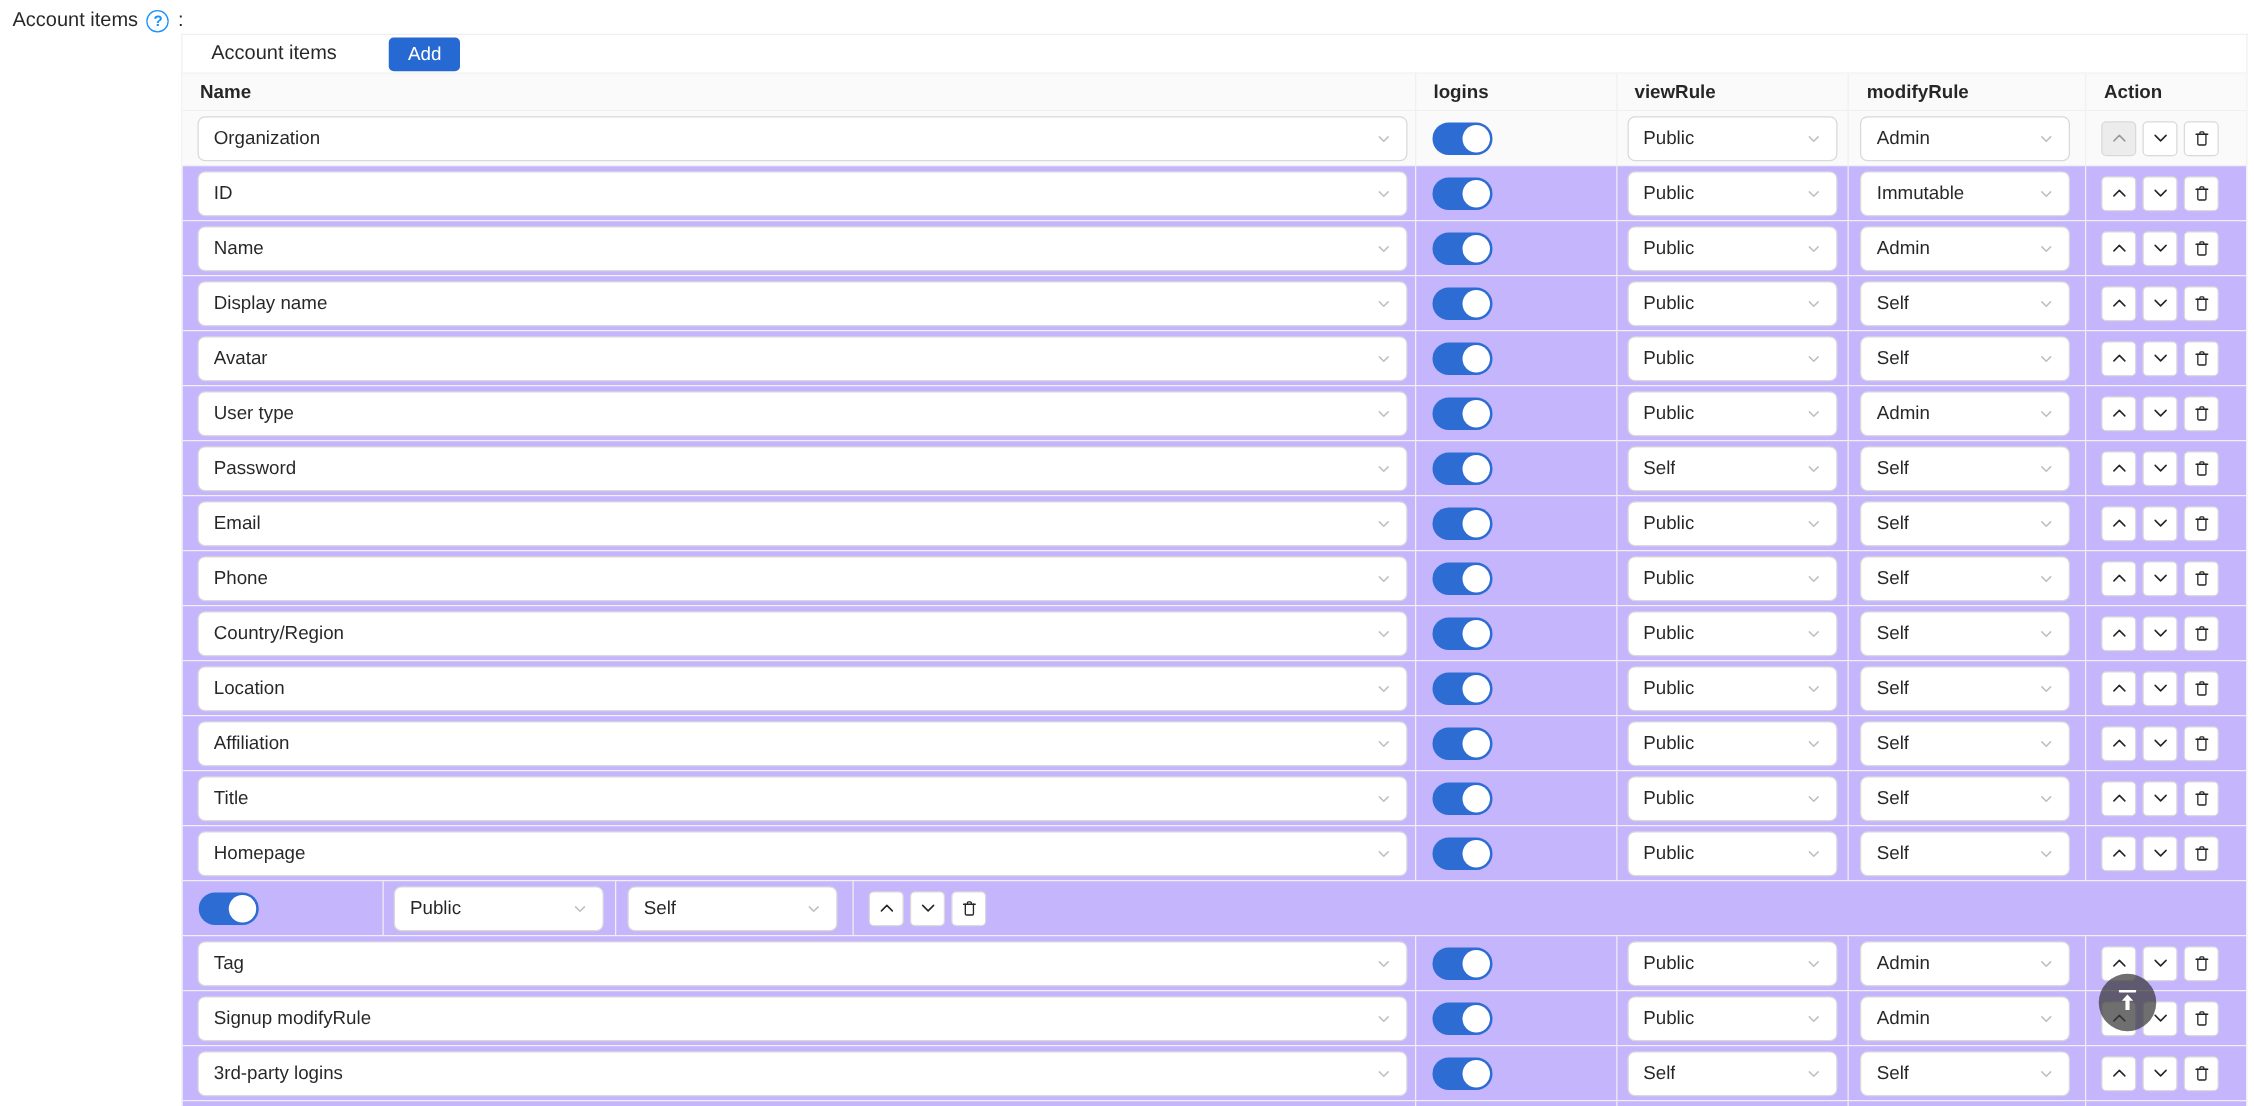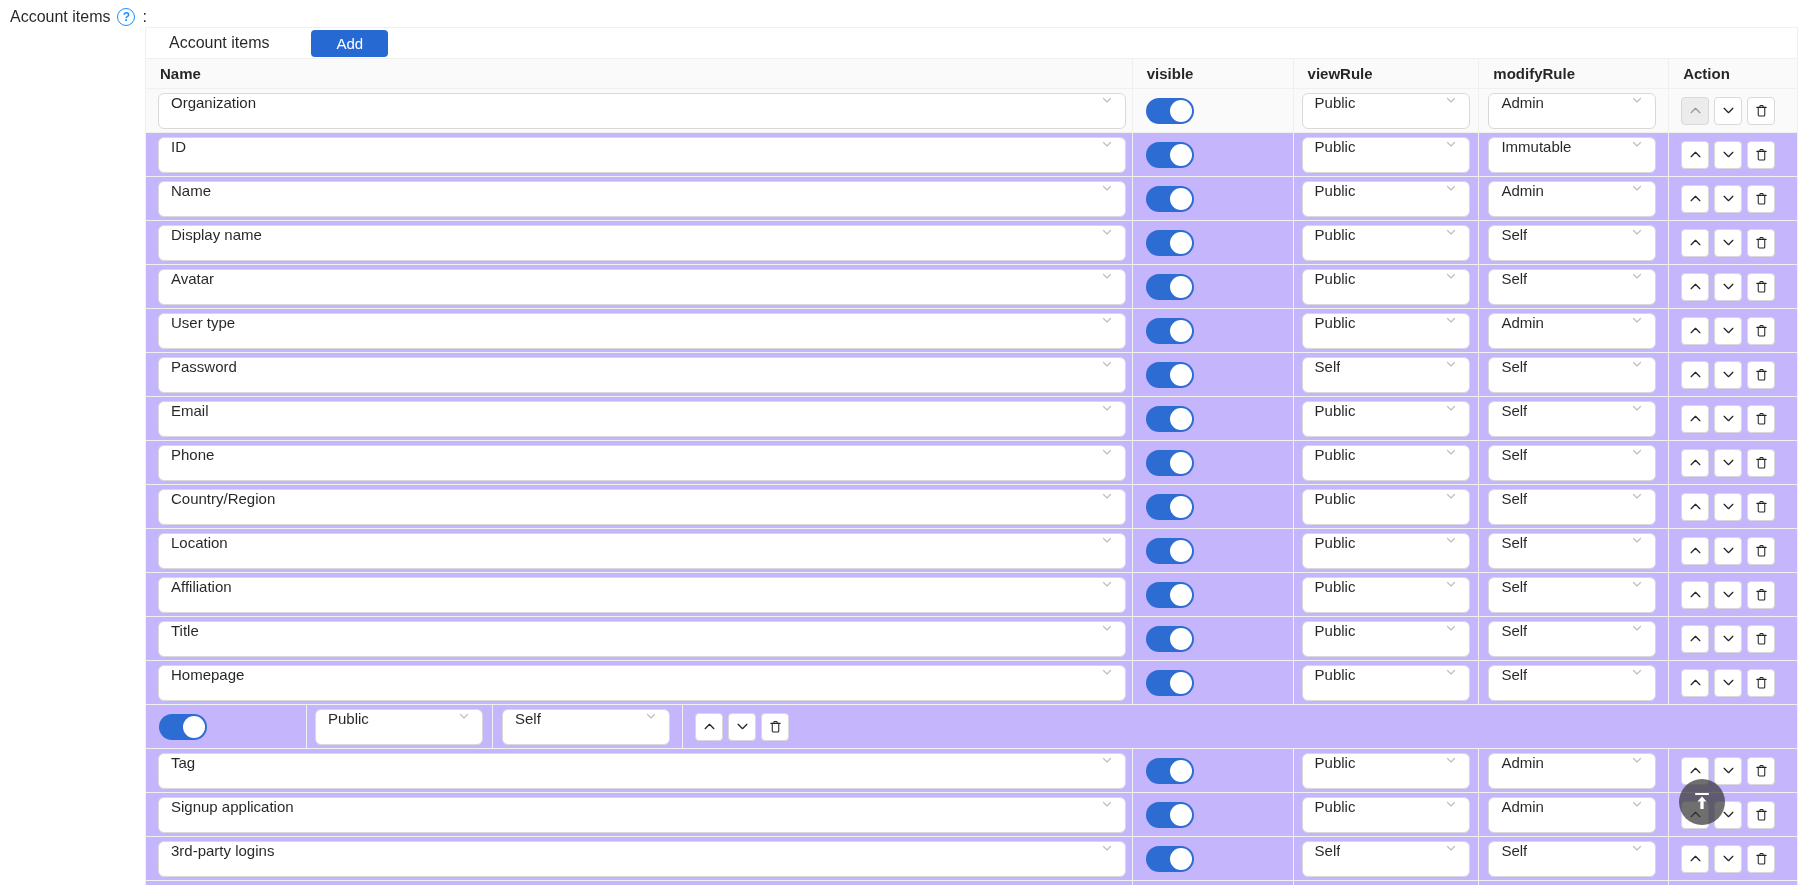--- a/index.html
+++ b/index.html
@@ -26,21 +26,21 @@
     display:inline-flex;align-items:center;justify-content:center;cursor:pointer;
   }
   
   .panel{
     position:absolute;left:145px;top:27px;width:1653px;height:880px;
     border:1px solid var(--border);border-bottom:none;background:#fff;overflow:hidden;
   }
   .panel-title{height:31px;display:flex;align-items:center;padding-left:23px;border-bottom:1px solid var(--border);}
   .panel-title .title-text{font-size:16px;}
   .add-btn{
-    margin-left:42px;height:27px;padding:0 25px;border:none;border-radius:4px;
+    margin-left:42px;height:27px;padding:0 15px;border:none;border-radius:4px;
     background:var(--primary-blue);color:#fff;font-size:15px;line-height:27px;cursor:pointer;
     font-family:"Liberation Sans", sans-serif;
   }
   
   .thead{height:30px;display:flex;background:var(--header-bg);border-bottom:1px solid var(--border);font-weight:700;font-size:15px;align-items:center;}
   .th{height:100%;display:flex;align-items:center;padding-left:14px;border-right:1px solid var(--border);}
   .th:last-child{border-right:none}
   .w-name{width:988px}.w-visible{width:161px}.w-view{width:186px}.w-modify{width:190px}.w-action{width:128px}
   
   .row{height:44px;display:flex;align-items:center;border-bottom:1px solid var(--border);background:#c4b5fd;}
@@ -48,21 +48,21 @@
   .cell{height:100%;display:flex;align-items:center;border-right:1px solid var(--border);}
   .cell:last-child{border-right:none}
   .cell.name{padding:0 6px 0 12px;}
   .cell.visible{padding-left:13px;}
   .cell.view{padding-left:8px;}
   .cell.modify{padding-left:9px;}
   .cell.action{padding-left:12px;gap:5px;}
   
   .select{
     height:36px;border:1px solid var(--control-border);border-radius:6px;background:#fff;
-    display:flex;justify-content:space-between;padding:0 12px;cursor:pointer;
+    display:flex;align-items:center;justify-content:space-between;padding:0 12px;cursor:pointer;
     min-width:0;
   }
   .cell.name .select{flex:1}
   .cell.view .select,.cell.modify .select{width:168px}
   .select .sel-text{white-space:nowrap;overflow:hidden;}
   .select .chev{display:flex;color:#bfbfbf;}
   
   .toggle{width:48px;height:26px;border-radius:13px;background:rgba(0,0,0,0.25);position:relative;cursor:pointer;flex:none;}
   .toggle.on{background:var(--toggle-on);}
   .toggle .knob{position:absolute;right:2px;top:2px;width:22px;height:22px;border-radius:50%;background:#fff;}
@@ -89,21 +89,21 @@
 </div>
 
 <div class="panel">
   <div class="panel-title">
     <span class="title-text">Account items</span>
     <button class="add-btn">Add</button>
   </div>
 
   <div class="thead">
     <div class="th w-name">Name</div>
-    <div class="th w-visible">visible</div>
+    <div class="th w-visible">logins</div>
     <div class="th w-view">viewRule</div>
     <div class="th w-modify">modifyRule</div>
     <div class="th w-action">Action</div>
   </div>
 
   <div>
   <div class="row highlighted">
     <div class="cell name w-name">
       <div class="select">
         <span class="sel-text">Organization</span>
@@ -1097,21 +1097,21 @@
             <path d="M6.8 7v12.2a1.6 1.6 0 0 0 1.6 1.6h7.2a1.6 1.6 0 0 0 1.6-1.6V7"></path>
           </svg>
         </span>
       </button>
     </div>
   </div>
 
   <div class="row">
     <div class="cell name w-name">
       <div class="select">
-        <span class="sel-text">Signup application</span>
+        <span class="sel-text">Signup modifyRule</span>
         <span class="chev">
           <svg width="12" height="12" viewBox="0 0 24 24" fill="none" stroke="currentColor" stroke-width="2.4" stroke-linecap="round" stroke-linejoin="round">
                 <polyline points="5,9 12,16 19,9"></polyline>
               </svg>
         </span>
       </div>
     </div>
     <div class="cell visible w-visible">
       <div class="toggle on">
             <span class="knob"></span>

